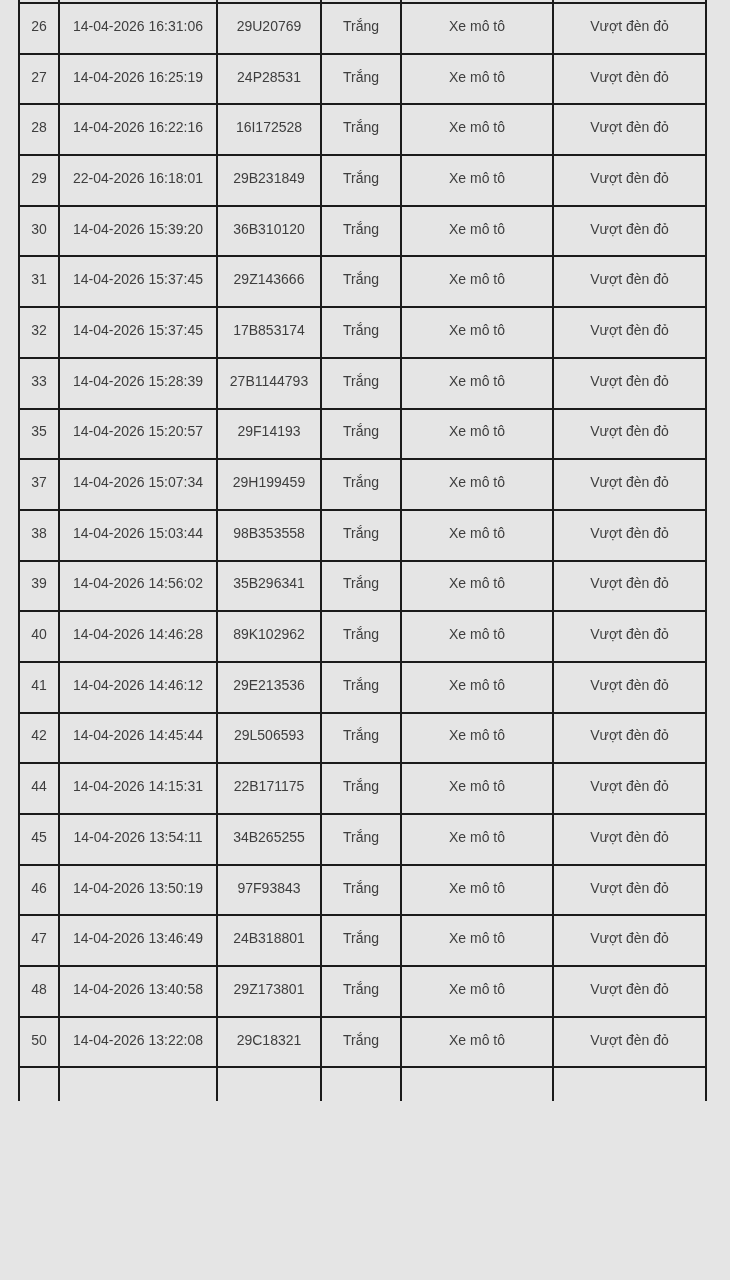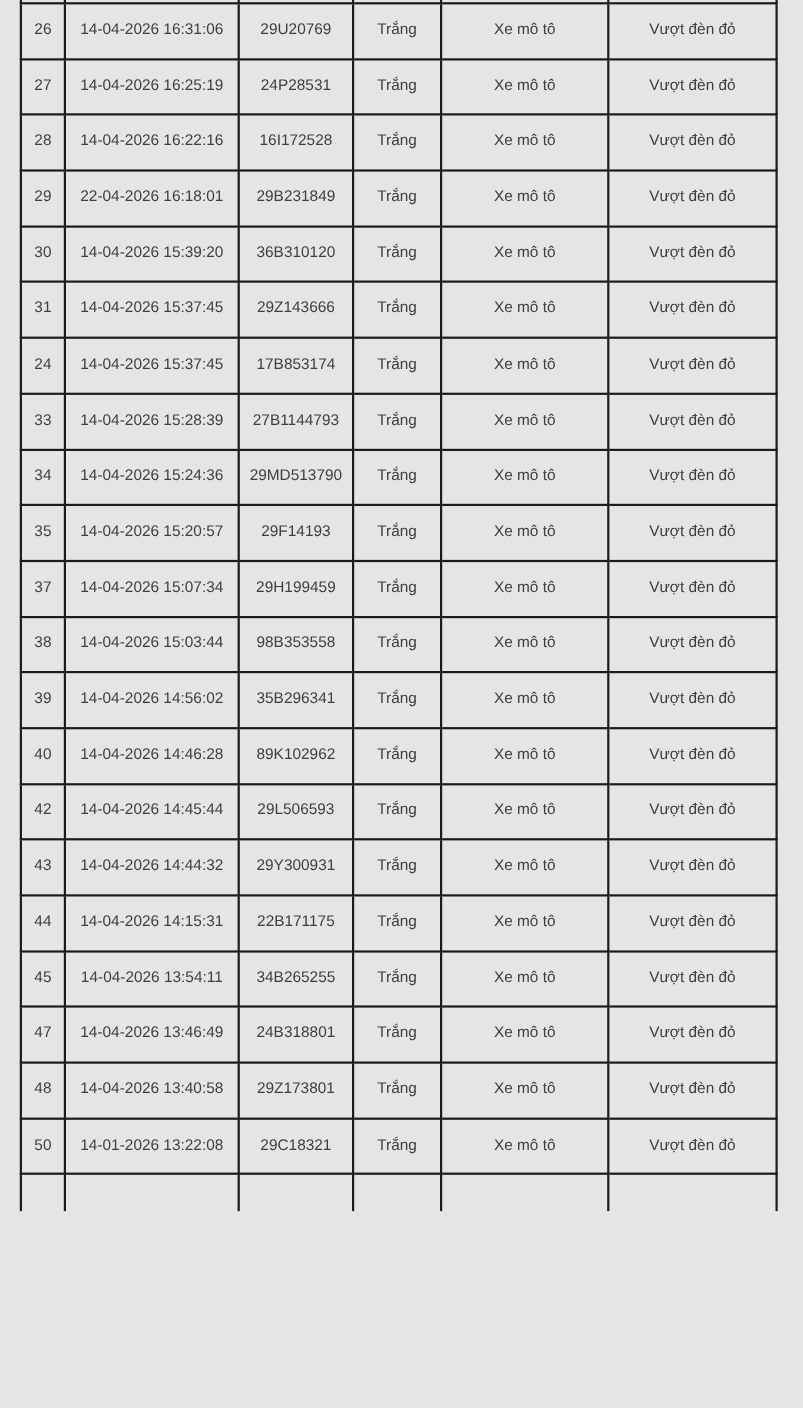--- a/index.html
+++ b/index.html
@@ -102,44 +102,36 @@
         </tr>
         <tr class="row">
           <td>31</td>
           <td>14-04-2026 15:37:45</td>
           <td>29Z143666</td>
           <td>Trắng</td>
           <td>Xe mô tô</td>
           <td>Vượt đèn đỏ</td>
         </tr>
         <tr class="row">
-          <td>24</td>
+          <td>32</td>
           <td>14-04-2026 15:37:45</td>
           <td>17B853174</td>
           <td>Trắng</td>
           <td>Xe mô tô</td>
           <td>Vượt đèn đỏ</td>
         </tr>
         <tr class="row">
           <td>33</td>
           <td>14-04-2026 15:28:39</td>
           <td>27B1144793</td>
           <td>Trắng</td>
           <td>Xe mô tô</td>
           <td>Vượt đèn đỏ</td>
         </tr>
         <tr class="row">
-          <td>34</td>
-          <td>14-04-2026 15:24:36</td>
-          <td>29MD513790</td>
-          <td>Trắng</td>
-          <td>Xe mô tô</td>
-          <td>Vượt đèn đỏ</td>
-        </tr>
-        <tr class="row">
           <td>35</td>
           <td>14-04-2026 15:20:57</td>
           <td>29F14193</td>
           <td>Trắng</td>
           <td>Xe mô tô</td>
           <td>Vượt đèn đỏ</td>
         </tr>
         <tr class="row">
           <td>37</td>
           <td>14-04-2026 15:07:34</td>
@@ -166,70 +158,78 @@
         </tr>
         <tr class="row">
           <td>40</td>
           <td>14-04-2026 14:46:28</td>
           <td>89K102962</td>
           <td>Trắng</td>
           <td>Xe mô tô</td>
           <td>Vượt đèn đỏ</td>
         </tr>
         <tr class="row">
+          <td>41</td>
+          <td>14-04-2026 14:46:12</td>
+          <td>29E213536</td>
+          <td>Trắng</td>
+          <td>Xe mô tô</td>
+          <td>Vượt đèn đỏ</td>
+        </tr>
+        <tr class="row">
           <td>42</td>
           <td>14-04-2026 14:45:44</td>
           <td>29L506593</td>
           <td>Trắng</td>
           <td>Xe mô tô</td>
           <td>Vượt đèn đỏ</td>
         </tr>
         <tr class="row">
-          <td>43</td>
-          <td>14-04-2026 14:44:32</td>
-          <td>29Y300931</td>
-          <td>Trắng</td>
-          <td>Xe mô tô</td>
-          <td>Vượt đèn đỏ</td>
-        </tr>
-        <tr class="row">
           <td>44</td>
           <td>14-04-2026 14:15:31</td>
           <td>22B171175</td>
           <td>Trắng</td>
           <td>Xe mô tô</td>
           <td>Vượt đèn đỏ</td>
         </tr>
         <tr class="row">
           <td>45</td>
           <td>14-04-2026 13:54:11</td>
           <td>34B265255</td>
           <td>Trắng</td>
           <td>Xe mô tô</td>
           <td>Vượt đèn đỏ</td>
         </tr>
         <tr class="row">
+          <td>46</td>
+          <td>14-04-2026 13:50:19</td>
+          <td>97F93843</td>
+          <td>Trắng</td>
+          <td>Xe mô tô</td>
+          <td>Vượt đèn đỏ</td>
+        </tr>
+        <tr class="row">
           <td>47</td>
           <td>14-04-2026 13:46:49</td>
           <td>24B318801</td>
           <td>Trắng</td>
           <td>Xe mô tô</td>
           <td>Vượt đèn đỏ</td>
         </tr>
         <tr class="row">
           <td>48</td>
           <td>14-04-2026 13:40:58</td>
           <td>29Z173801</td>
           <td>Trắng</td>
           <td>Xe mô tô</td>
           <td>Vượt đèn đỏ</td>
         </tr>
         <tr class="row">
           <td>50</td>
-          <td>14-01-2026 13:22:08</td>
+          <td>14-04-2026 13:22:08</td>
           <td>29C18321</td>
           <td>Trắng</td>
           <td>Xe mô tô</td>
           <td>Vượt đèn đỏ</td>
         </tr>
         <tr class="partial-bottom">
         <td></td>
         <td></td>
         <td></td>
         <td></td>

